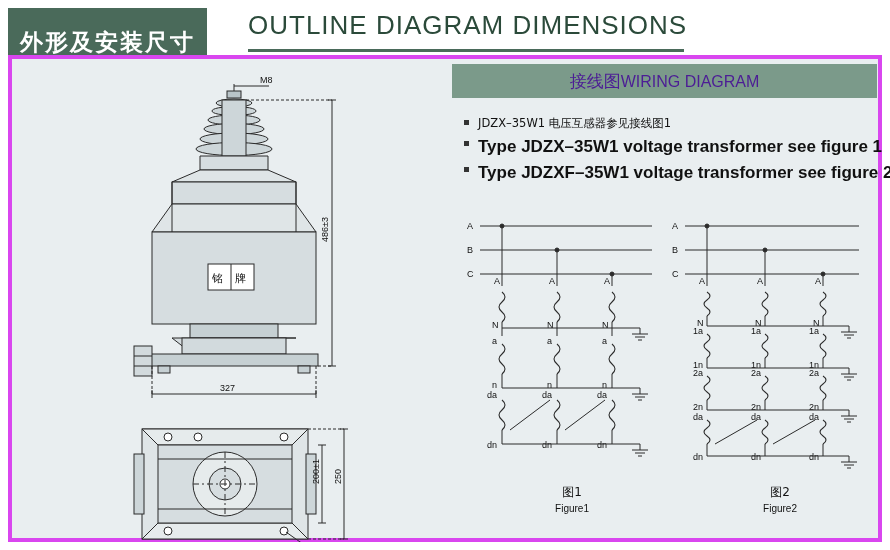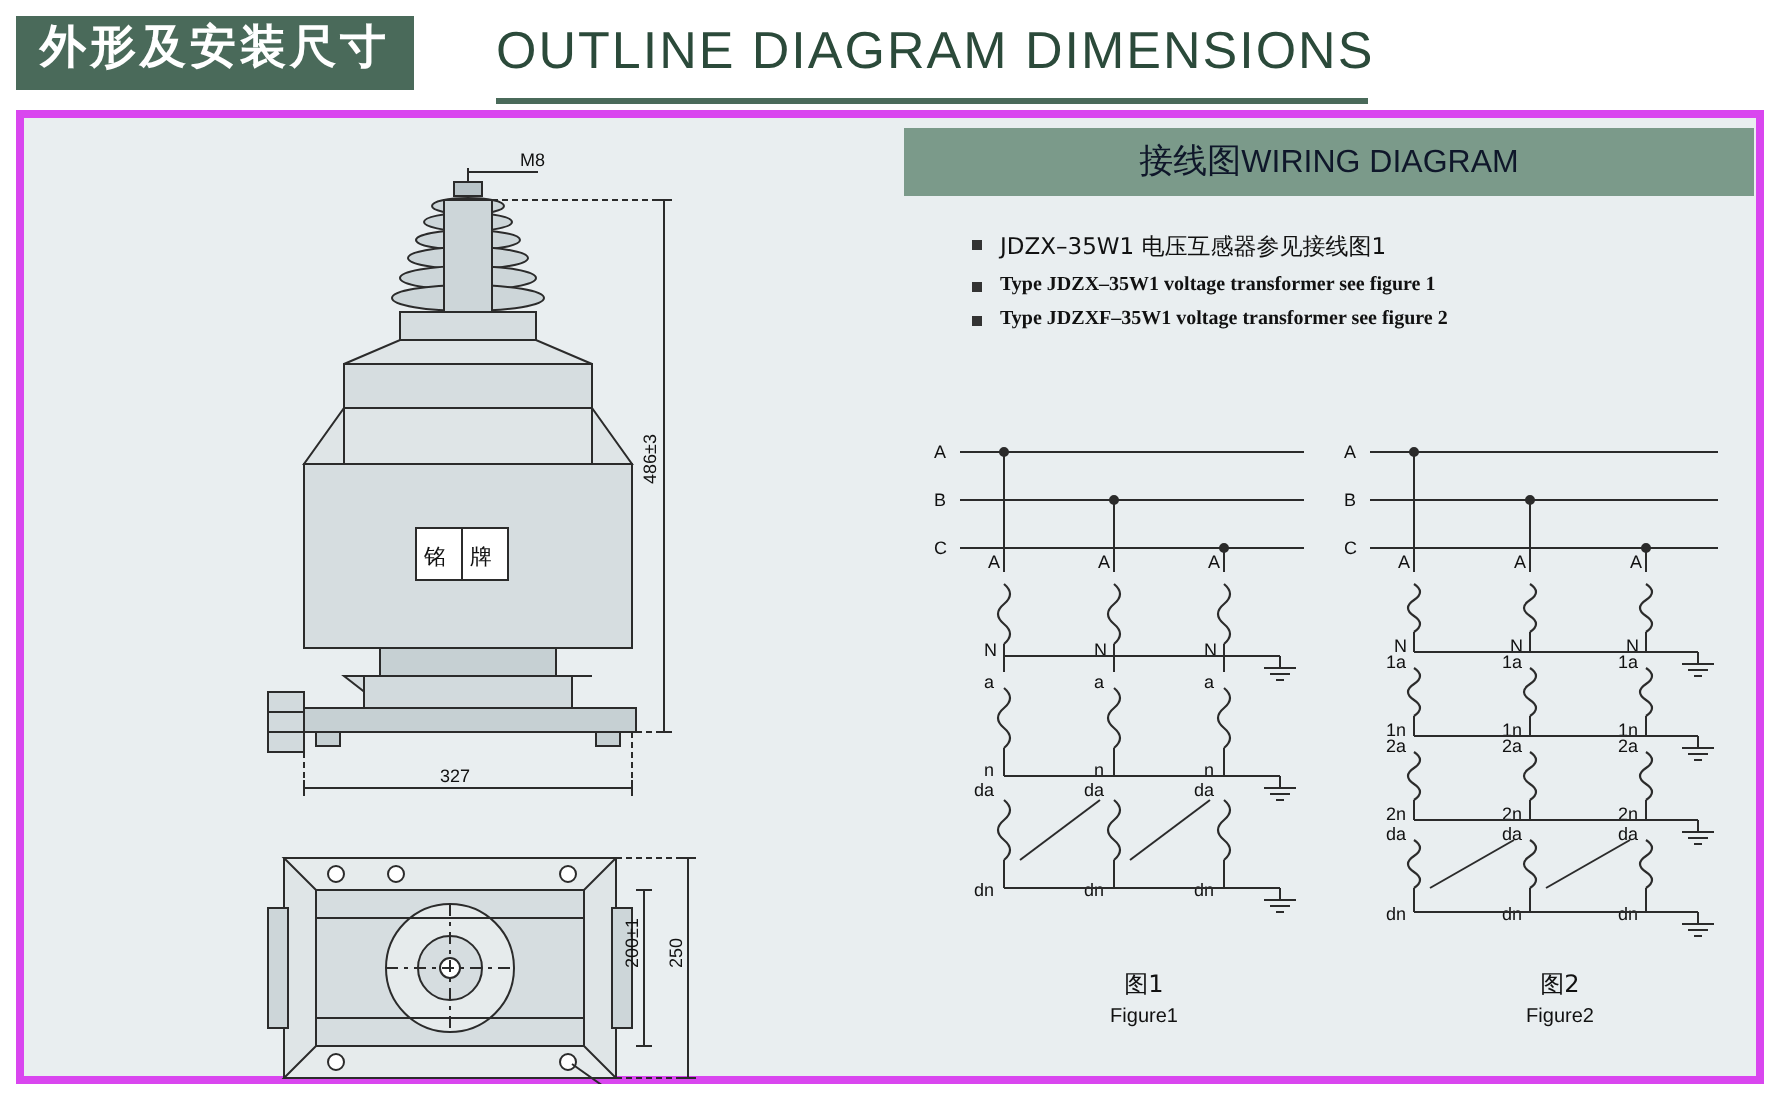--- a/index.html
+++ b/index.html
@@ -11,21 +11,21 @@
     position:relative;
   }
   .page{position:relative;width:890px;height:550px;}
 
   
   .header{position:absolute;left:0;top:8px;width:890px;height:42px;}
   .hdr-cn{
     position:absolute;left:8px;top:0;
     background:#4a6a5a;color:#ffffff;
     font-size:23px;font-weight:bold;letter-spacing:2px;
-    padding:0 12px 6px 12px;
+    padding:19px 12px 6px 12px;
     font-family:"DejaVu Sans", sans-serif;
   }
   .hdr-en{
     position:absolute;left:248px;top:2px;
     color:#2b4a3a;font-size:26px;letter-spacing:1px;
     font-family:"Liberation Sans", sans-serif;
   }
   .hdr-rule{
     position:absolute;left:248px;top:41px;width:436px;height:3px;background:#4a6a5a;
   }
@@ -42,43 +42,43 @@
   .left-area{position:absolute;left:10px;top:5px;width:420px;height:478px;}
 
   
   .right-box{
     position:absolute;left:440px;top:5px;width:425px;height:470px;
     background:#e9eef0;
   }
   .wire-title{
     position:absolute;left:0;top:0;width:425px;height:34px;
     background:#7b9a8a;
-    color:#0f172a;
+    color:#4c1d95;
     text-align:center;
     line-height:34px;
     font-size:17px;
     font-family:"DejaVu Sans", sans-serif;
   }
   .wire-title .en{font-family:"Liberation Sans", sans-serif;font-size:16px;}
 
-  .bullets{position:absolute;left:34px;top:52px;width:390px;}
+  .bullets{position:absolute;left:12px;top:52px;width:390px;}
   .bullet{
     position:relative;
     font-size:11.5px;color:#111;
     margin-bottom:6px;
     padding-left:14px;
     font-family:"DejaVu Sans", sans-serif;
     white-space:nowrap;
   }
   .bullet:before{
     content:"";
     position:absolute;left:0;top:4px;
     width:5px;height:5px;background:#333;
   }
-  .bullet.en{font-family:Liberation Serif, serif;font-weight:bold;font-size:10px;}
+  .bullet.en{font-family:Liberation Sans, sans-serif;font-weight:bold;font-size:17px;text-align:center;}
 
   .fig-caption{
     position:absolute;font-size:12px;text-align:center;width:80px;
     color:#111;font-family:"DejaVu Sans", sans-serif;
   }
   .fig-caption .l2{display:block;font-family:"Liberation Sans", sans-serif;font-size:10px;margin-top:2px;}
 
   svg{display:block;}
   .lbl{font-family:"Liberation Sans", sans-serif;font-size:9px;fill:#111;}
   .lbl-cn{font-family:"DejaVu Sans", sans-serif;font-size:11px;fill:#111;}

